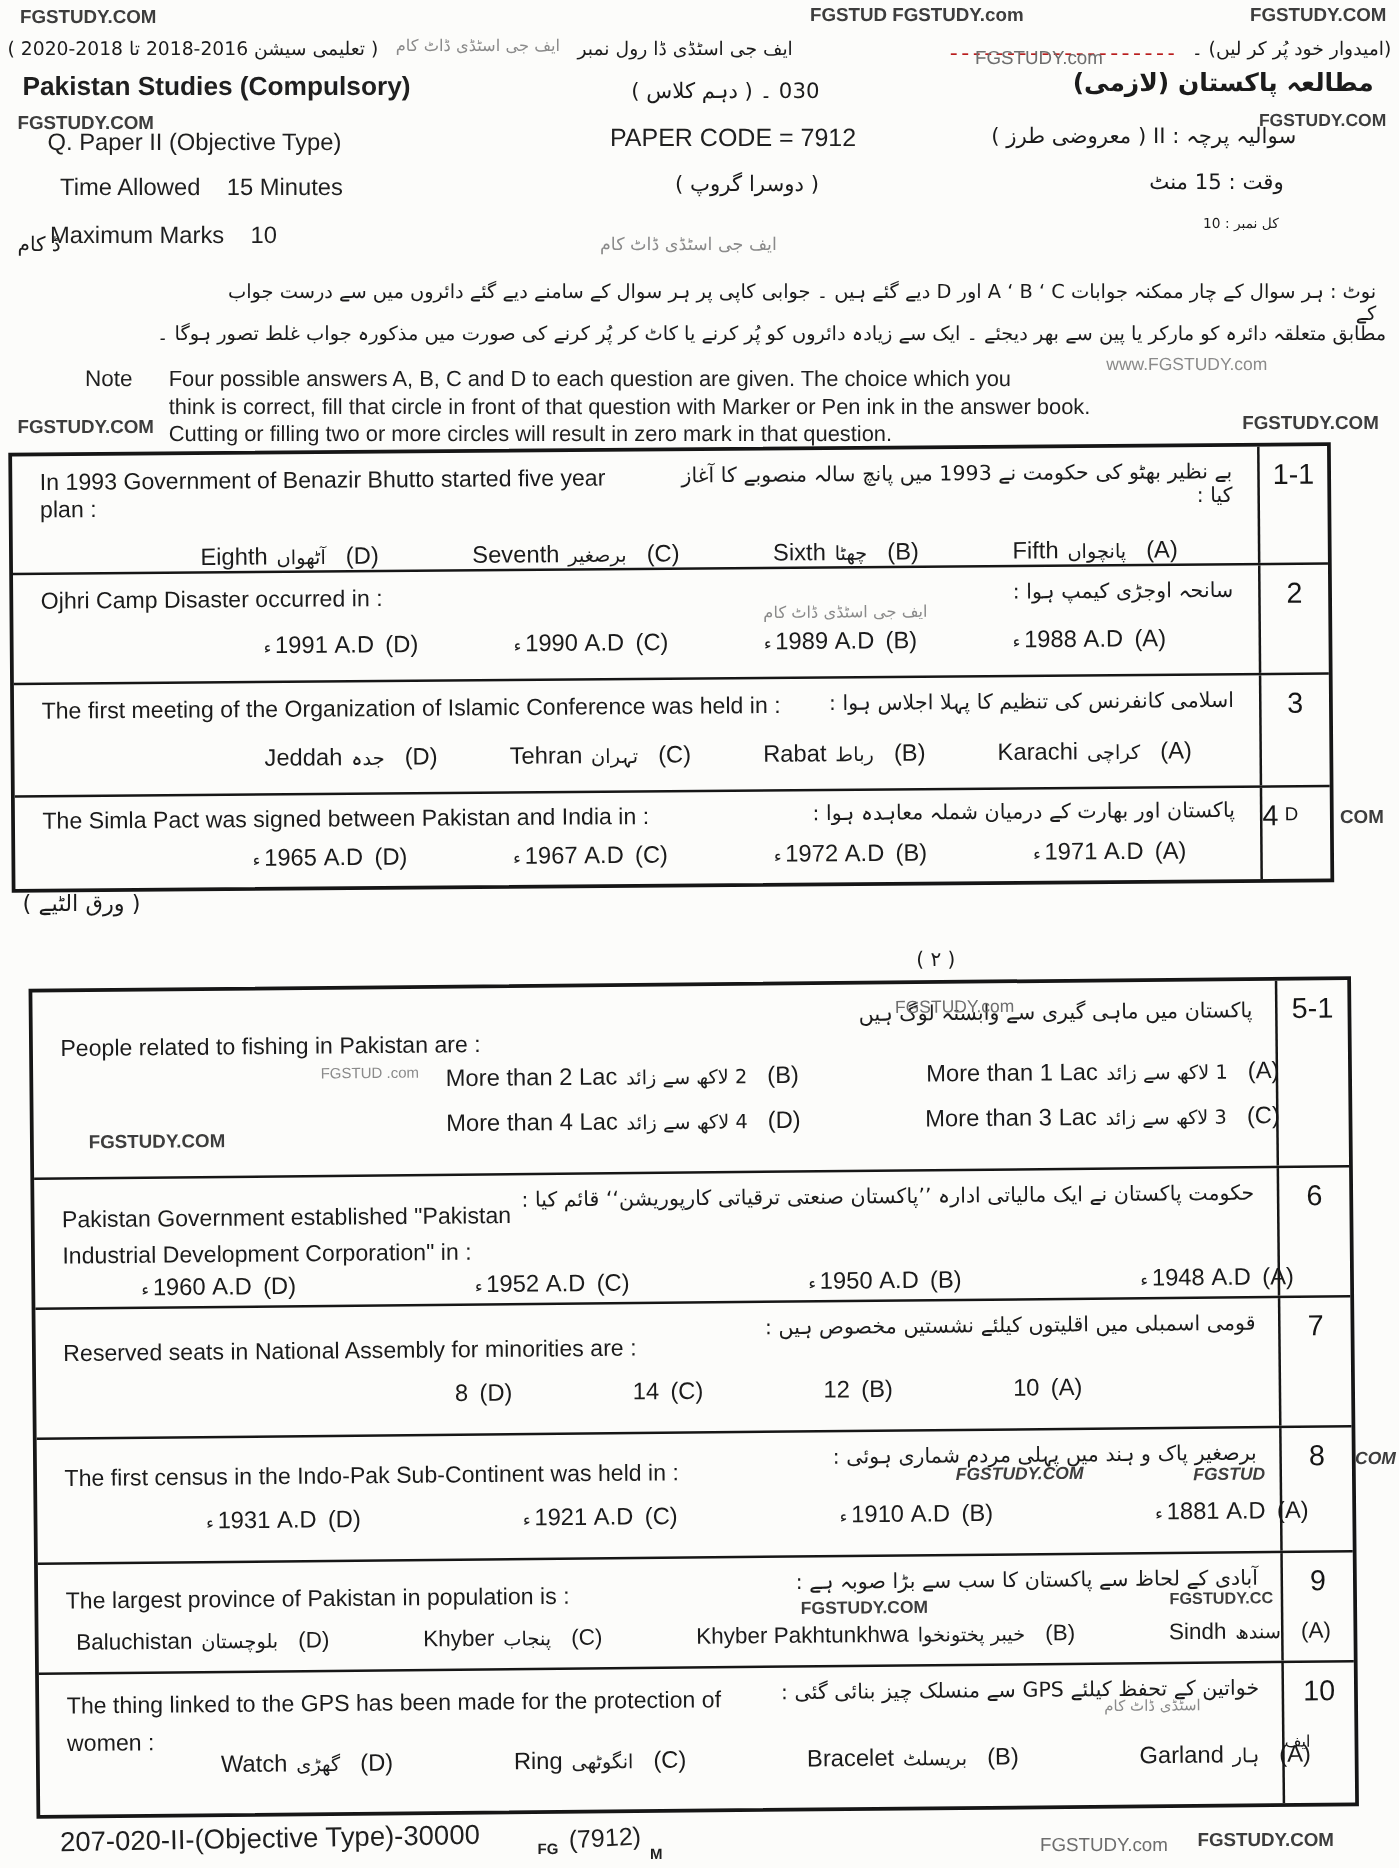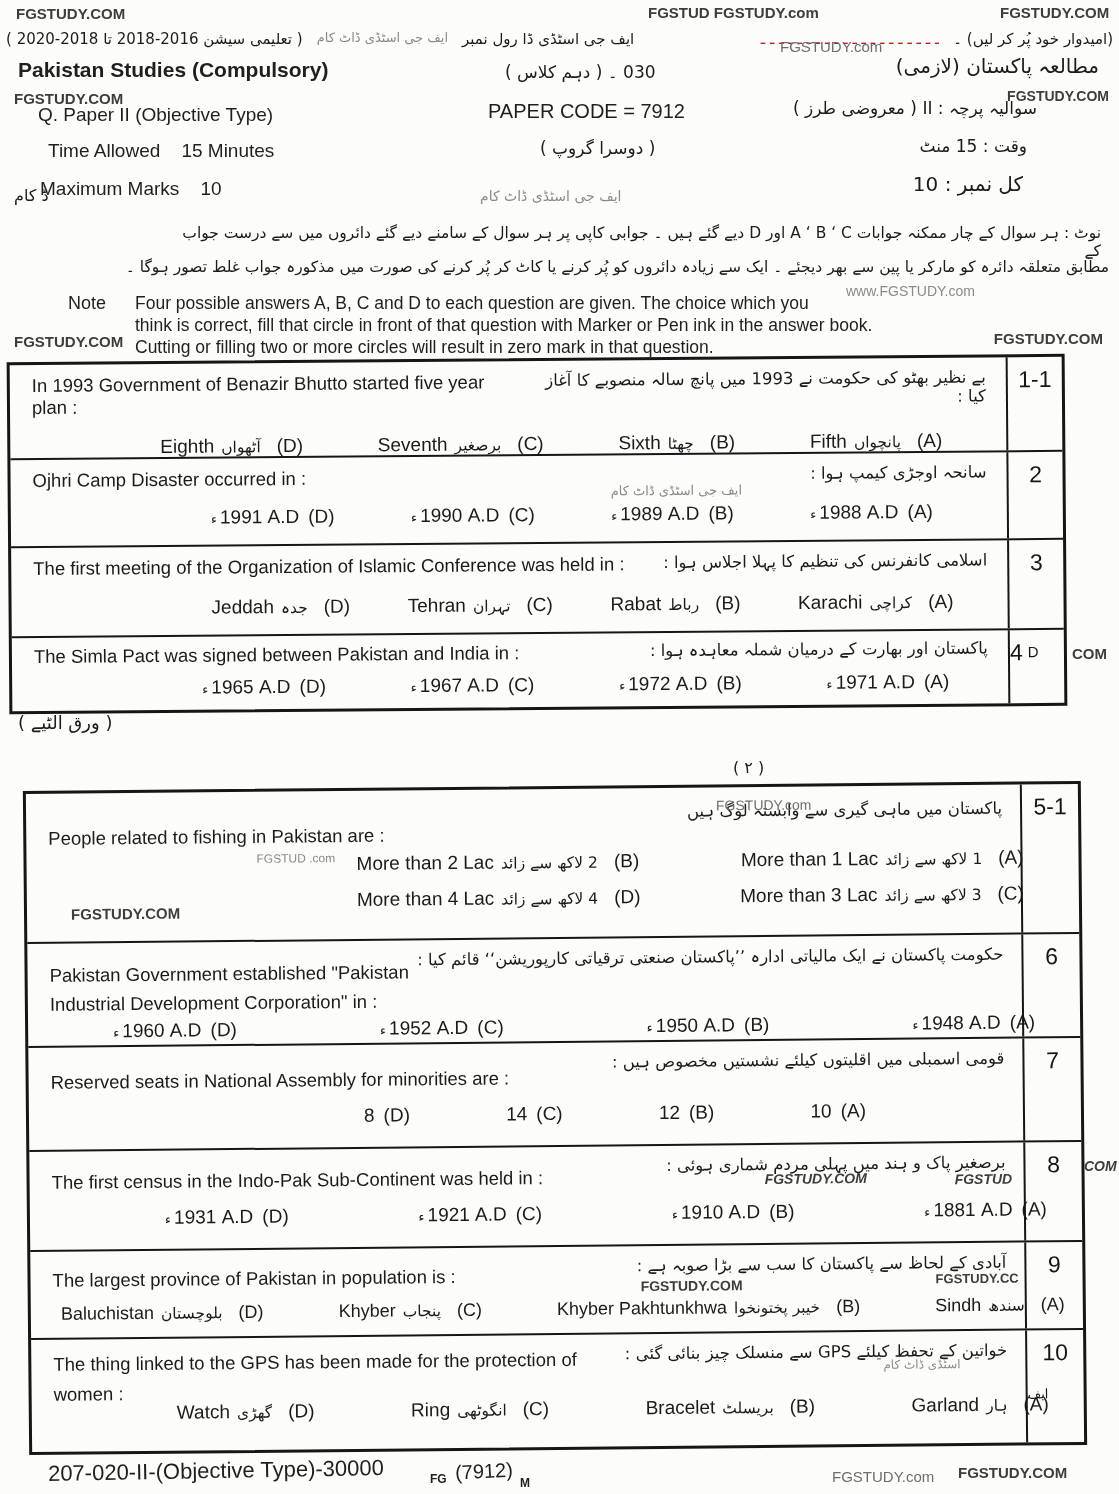--- a/index.html
+++ b/index.html
@@ -50,40 +50,40 @@
   <span>(امیدوار خود پُر کر لیں) ۔</span>
   <span class="dashes">ـ ـ ـ ـ ـ ـ ـ ـ ـ ـ ـ ـ ـ ـ ـ ـ ـ ـ ـ ـ</span>
   <span>ایف جی اسٹڈی ڈا رول نمبر</span>
   <span class="wm-faint" style="font-size:13px">ایف جی اسٹڈی ڈاٹ کام</span>
   <span>( تعلیمی سیشن 2016-2018 تا 2018-2020 )</span>
 </div>
 <div class="abs wm-light" style="top:38px;left:780px;font-size:15px;font-weight:normal">FGSTUDY.com</div>
 
 <div class="abs scan" style="top:58px;left:18px;font-size:21px;font-weight:bold">Pakistan Studies (Compulsory)</div>
 <div class="abs ur" style="top:62px;left:505px;font-size:17px">030 ۔ ( دہم کلاس )</div>
-<div class="abs ur" style="top:54px;right:20px;font-size:20px;font-weight:normal">مطالعہ پاکستان (لازمی)</div>
+<div class="abs ur" style="top:54px;right:20px;font-size:20px;font-weight:bold">مطالعہ پاکستان (لازمی)</div>
 
 <div class="abs wm" style="top:90px;left:14px;font-size:15px">FGSTUDY.COM</div>
 <div class="abs scan" style="top:104px;left:38px;font-size:19px">Q. Paper II (Objective Type)</div>
 <div class="abs scan" style="top:100px;left:488px;font-size:20px;font-weight:normal">PAPER CODE = 7912</div>
 <div class="abs wm" style="top:88px;right:10px;font-size:14px">FGSTUDY.COM</div>
 <div class="abs ur" style="top:98px;right:82px;font-size:17px">سوالیہ پرچہ : II ( معروضی طرز )</div>
 
 <div class="abs scan" style="top:140px;left:48px;font-size:19px;white-space:pre">Time Allowed    15 Minutes</div>
 <div class="abs ur" style="top:138px;left:540px;font-size:17px">( دوسرا گروپ )</div>
 <div class="abs ur" style="top:136px;right:92px;font-size:17px">وقت : 15 منٹ</div>
 
 <div class="abs scan" style="top:178px;left:40px;font-size:19px;white-space:pre">Maximum Marks    10</div>
 <div class="abs ur wm-faint" style="top:188px;left:480px;font-size:14px">ایف جی اسٹڈی ڈاٹ کام</div>
-<div class="abs ur" style="top:172px;right:96px;font-size:20px">کل نمبر : 10</div>
+<div class="abs ur" style="top:172px;right:96px;font-size:11px">کل نمبر : 10</div>
 <div class="abs ur" style="top:186px;left:14px;font-size:16px">ڈ کام</div>
 
 <div class="abs ur" style="top:224px;left:180px;right:18px;font-size:15.5px;text-align:right">نوٹ : ہر سوال کے چار ممکنہ جوابات A ‘ B ‘ C اور D دیے گئے ہیں ۔ جوابی کاپی پر ہر سوال کے سامنے دیے گئے دائروں میں سے درست جواب کے</div>
 <div class="abs ur" style="top:258px;left:120px;right:10px;font-size:15.5px;text-align:right">مطابق متعلقہ دائرہ کو مارکر یا پین سے بھر دیجئے ۔ ایک سے زیادہ دائروں کو پُر کرنے یا کاٹ کر پُر کرنے کی صورت میں مذکورہ جواب غلط تصور ہوگا ۔</div>
-<div class="abs wm-faint" style="top:283px;left:846px;font-size:14px">www.FGSTUDY.com</div>
+<div class="abs wm-faint" style="top:283px;left:885px;font-size:14px">www.FGSTUDY.com</div>
 <div class="abs scan" style="top:293px;left:68px;font-size:18px">Note</div>
 <div class="abs scan" style="top:293px;left:135px;font-size:17.5px">Four possible answers A, B, C and D to each question are given. The  choice  which  you</div>
 <div class="abs scan" style="top:315px;left:135px;font-size:17.5px">think is correct, fill that circle in front of that question  with Marker or Pen ink in the answer book.</div>
 <div class="abs scan" style="top:337px;left:135px;font-size:17.5px">Cutting or filling two or more circles will result in zero mark in that question.</div>
 <div class="abs wm" style="top:333px;left:14px;font-size:15px">FGSTUDY.COM</div>
 <div class="abs wm" style="top:330px;right:16px;font-size:15px">FGSTUDY.COM</div>
 
 <div class="abs qtable tilt1" style="top:358px;left:8px;width:1052px">
 
   <div class="qrow first" style="height:93px">

